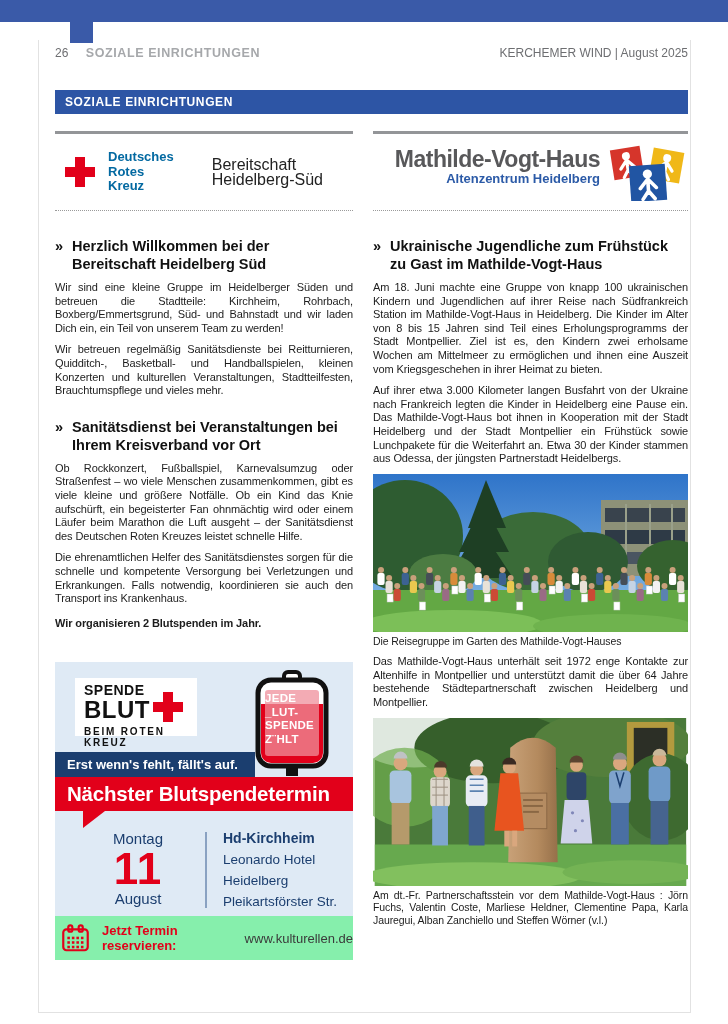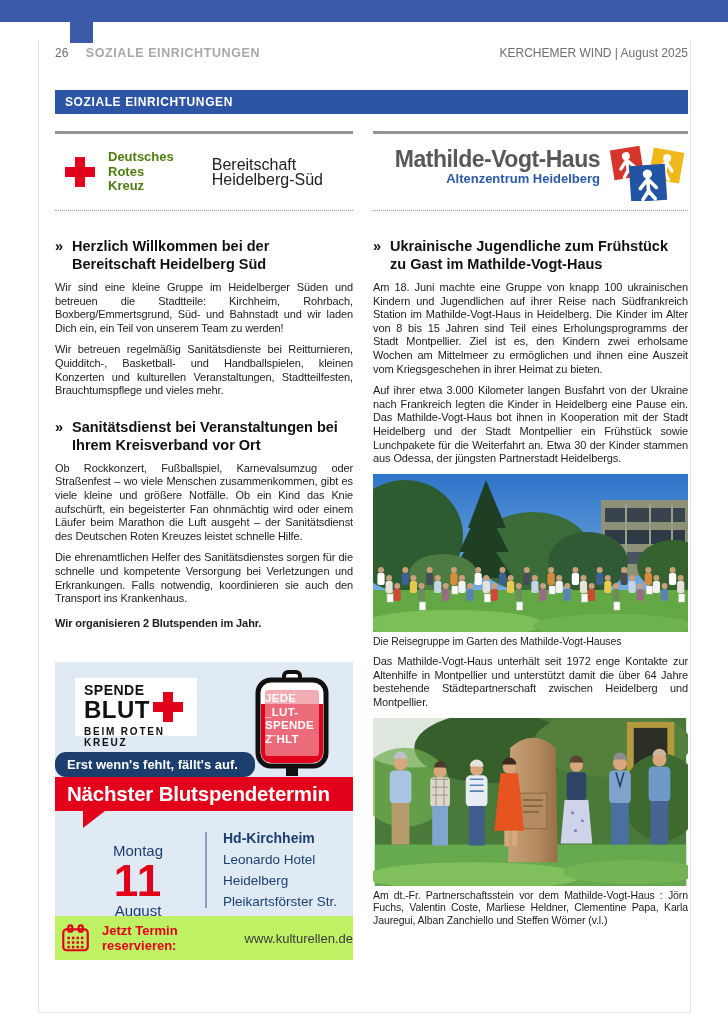--- a/index.html
+++ b/index.html
@@ -24,21 +24,21 @@
   
   .col{position:absolute;top:131px;}
   .col-left{left:55px;width:298px;}
   .col-right{left:373px;width:315px;}
   .rule-solid{height:3px;background:#939598;margin-bottom:9px;}
   .rule-dotted{border-top:1px dotted #9a9a9a;height:0;margin-top:9px;}
 
   
   .logo-row{display:flex;align-items:center;height:58px;}
   .drk-cross{width:30px;height:30px;margin-left:10px;}
-  .drk-name{margin-left:13px;font-weight:bold;font-size:13px;line-height:14.5px;color:#4d7c0f;}
+  .drk-name{margin-left:13px;font-weight:bold;font-size:13px;line-height:14.5px;color:#0369a1;}
   .drk-unit{margin-left:38px;font-size:16px;line-height:15.5px;color:#222;}
 
   
   .mvh-row{position:relative;height:58px;}
   .mvh-text{position:absolute;right:88px;top:4px;text-align:right;}
   .mvh-title{font-size:23px;font-weight:bold;color:#58585a;letter-spacing:-.5px;line-height:24px;}
   .mvh-sub{font-size:13px;font-weight:bold;color:#2b5aa7;line-height:16px;}
   .mvh-mark{position:absolute;right:0;top:0;width:82px;height:58px;}
 
   
@@ -57,34 +57,34 @@
   .ad-logo-box{position:absolute;left:20px;top:16px;width:122px;height:58px;background:#fff;padding:5px 0 0 9px;box-sizing:border-box;}
   .sp{font-size:14px;font-weight:800;letter-spacing:.5px;color:#111;line-height:15px;}
   .bl-row{display:flex;align-items:flex-start;}
   .bl{font-size:24px;font-weight:800;color:#111;line-height:23px;letter-spacing:.5px;}
   .bl-cross{width:30px;height:30px;margin-left:3px;margin-top:-6px;}
   .brk{font-size:10px;font-weight:bold;letter-spacing:1.8px;color:#111;margin-top:4px;}
   .bag{position:absolute;left:198px;top:8px;width:78px;height:110px;}
   .bag-text{position:absolute;left:12px;top:22px;width:54px;
             color:#fff;font-weight:800;font-size:11.5px;line-height:13.5px;letter-spacing:.3px;}
   .ad-navy{position:absolute;left:0;top:90px;width:200px;height:25px;background:#1b3e6f;color:#fff;
-           font-size:13px;font-weight:bold;line-height:25px;padding-left:12px;box-sizing:border-box;border-radius:11px;}
+           font-size:13px;font-weight:bold;line-height:25px;padding-left:12px;box-sizing:border-box;}
   .ad-red{position:absolute;left:0;top:115px;width:298px;height:34px;background:#e2001a;color:#fff;
           font-size:20.5px;font-weight:800;line-height:34px;padding-left:12px;box-sizing:border-box;letter-spacing:-.2px;}
   .ad-tail{position:absolute;left:28px;top:149px;width:0;height:0;
            border-top:17px solid #e2001a;border-right:22px solid transparent;}
   .ad-date{position:absolute;left:0;top:166px;width:298px;height:88px;}
-  .d-left{position:absolute;left:28px;top:12px;width:110px;text-align:center;color:#1b3e6f;}
+  .d-left{position:absolute;left:28px;top:0;width:110px;text-align:center;color:#1b3e6f;}
   .dl-day{font-size:15px;line-height:18px;margin-top:2px;}
   .dl-num{font-size:44px;font-weight:800;color:#e2001a;line-height:42px;letter-spacing:1px;}
   .dl-month{font-size:15px;line-height:18px;}
   .d-sep{position:absolute;left:150px;top:4px;width:1.5px;height:76px;background:#8aa2c2;}
   .d-right{position:absolute;left:168px;top:0;color:#1b3e6f;font-size:13.5px;line-height:21px;}
   .dr-loc,.dr-time{font-weight:bold;font-size:14px;}
-  .ad-footer{position:relative;height:44px;background:#bef264;display:flex;align-items:center;}
+  .ad-footer{position:relative;height:44px;background:#86efac;display:flex;align-items:center;}
   .cal-icon{width:29px;height:29px;margin-left:6px;flex:none;}
   .cta{color:#e2001a;font-weight:bold;font-size:13px;margin-left:12px;}
   .url{color:#3a3a3a;font-size:13px;margin-left:5px;}
 </style>
 </head>
 <body>
 
 <div class="page">
 
   <div class="top-bar"></div>

